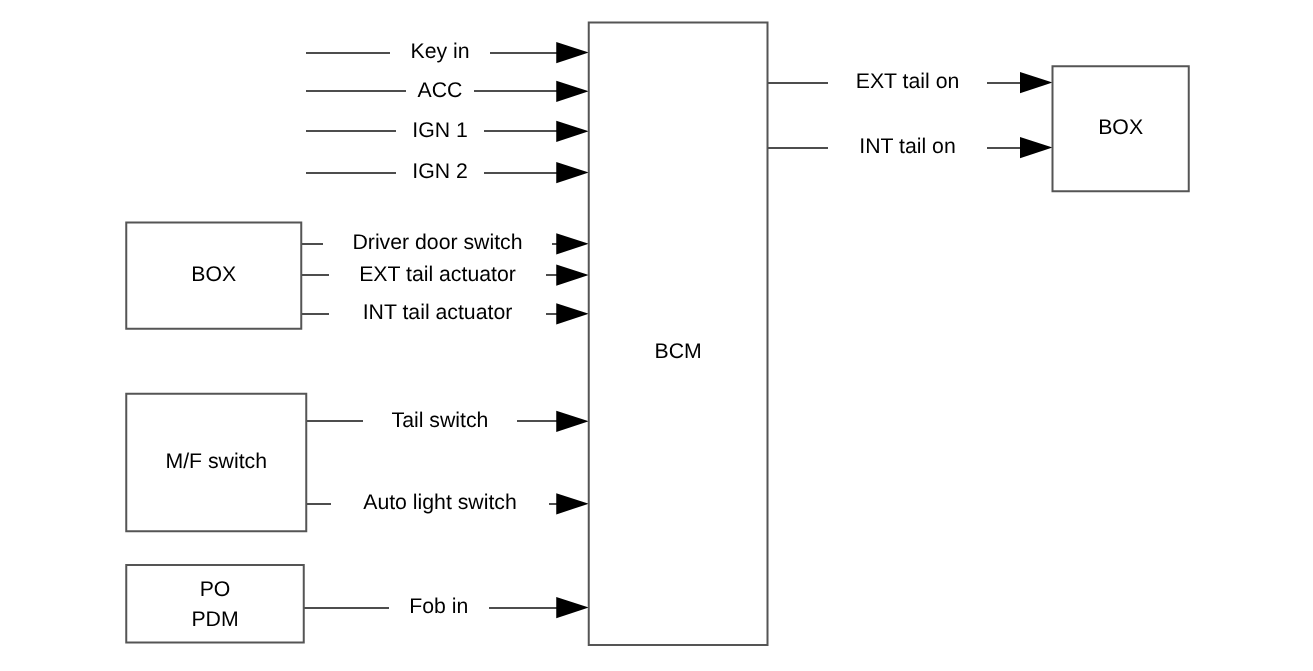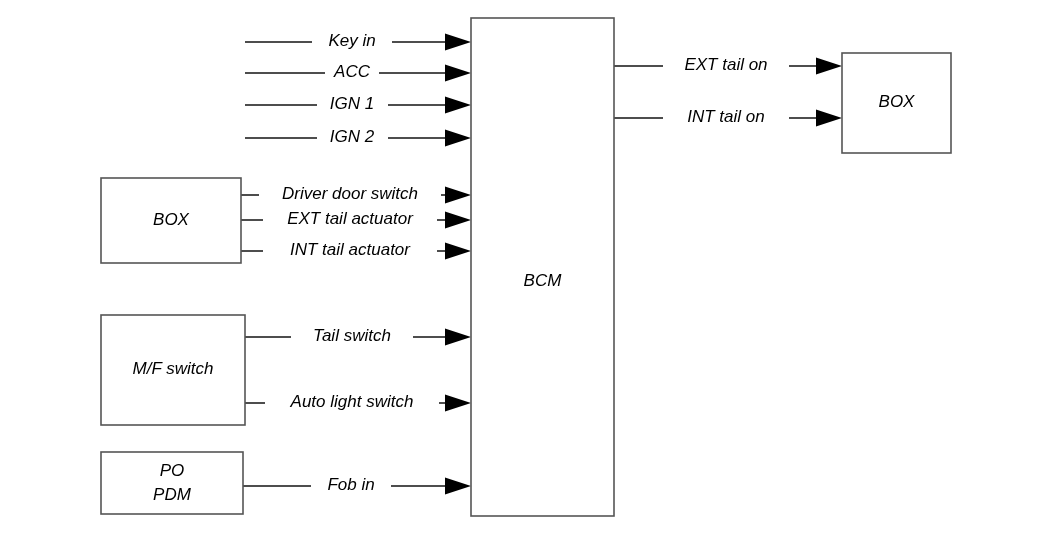--- a/index.html
+++ b/index.html
@@ -12,21 +12,20 @@
     width: 1050px;
     height: 537px;
     font-family: "Liberation Sans", sans-serif;
     overflow: hidden;
     position: relative;
   }
   #diagram-root {
     position: relative;
     width: 1050px;
     height: 537px;
-    font-style: italic;
   }
   svg#diagram {
     display: block;
     width: 1050px;
     height: 537px;
   }
   .block-rect {
     fill: #ffffff;
     stroke: #555555;
     stroke-width: 1.6;

